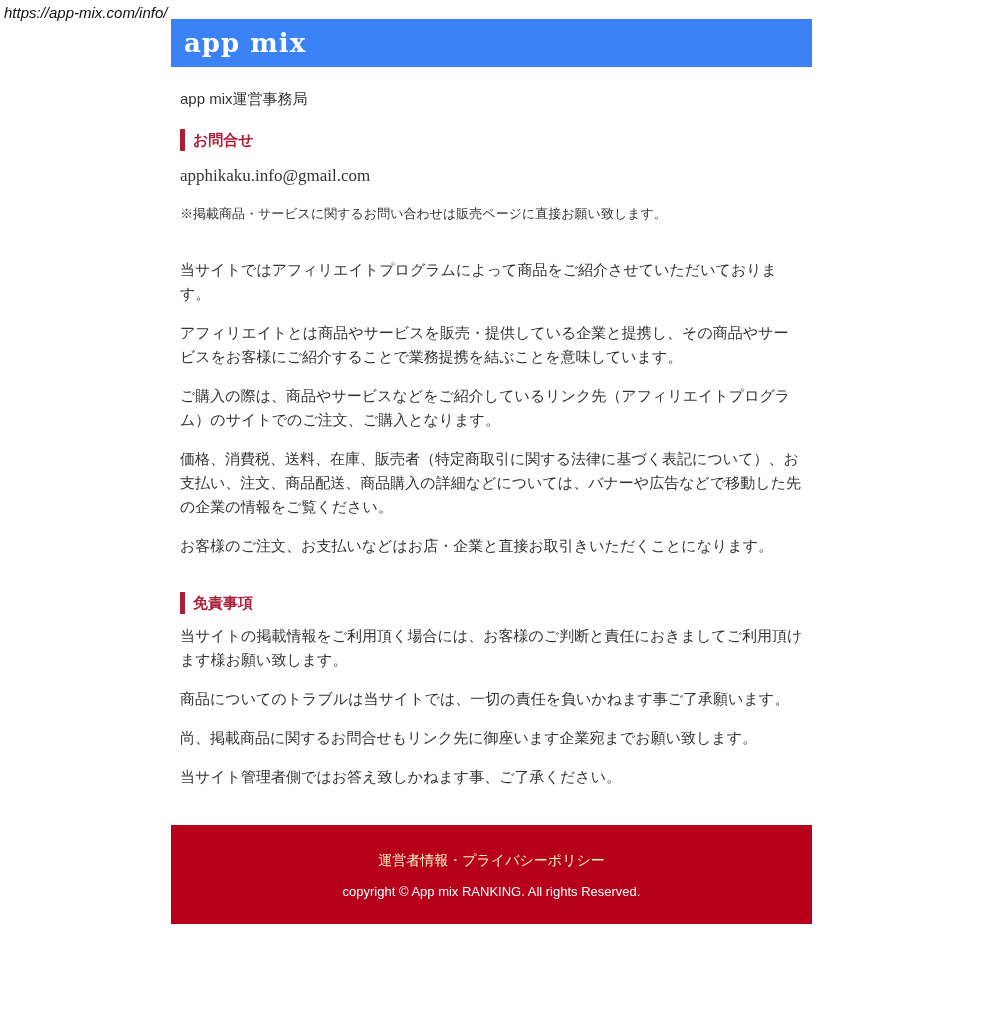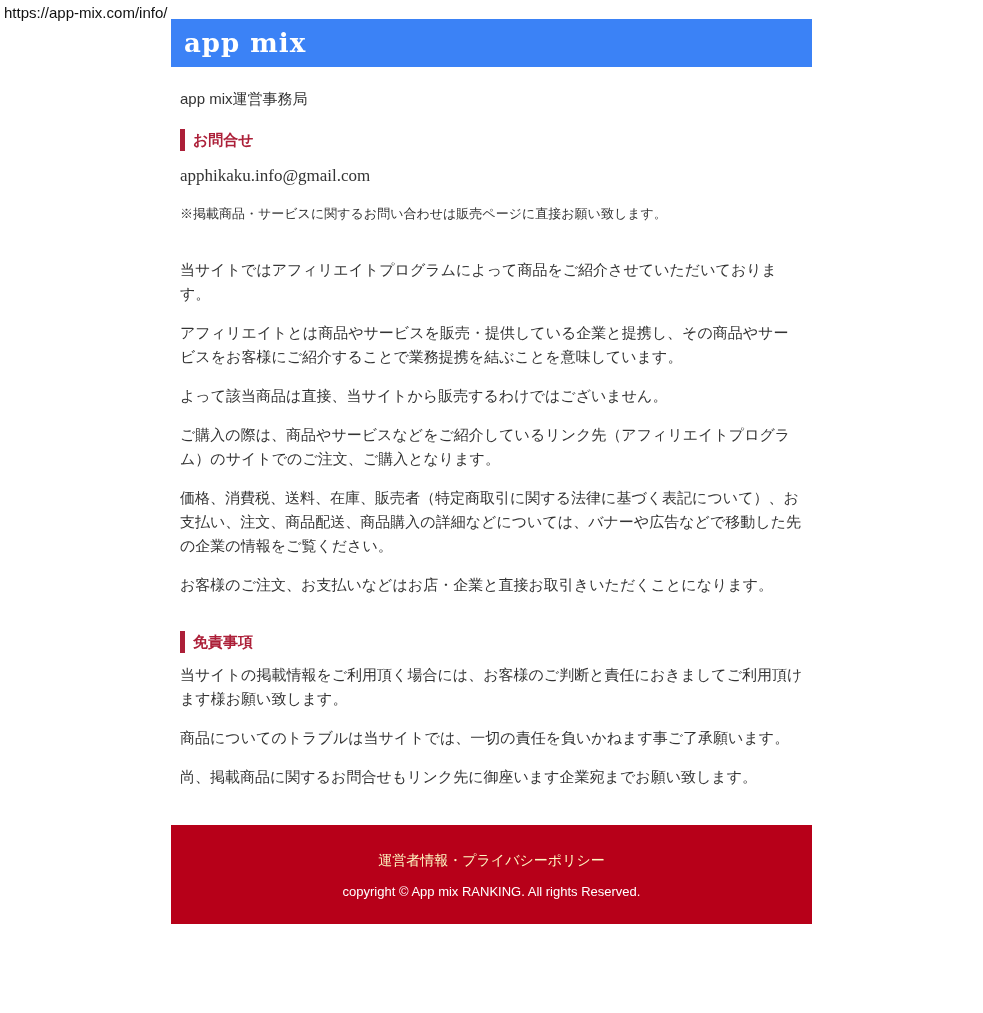--- a/index.html
+++ b/index.html
@@ -12,20 +12,21 @@
     font-family: "Liberation Sans", "DejaVu Sans", sans-serif;
     color: #333333;
     overflow: hidden;
   }
   .url-note {
     padding: 3px 0 0 4px;
     font-size: 15px;
     color: #111111;
     height: 19px;
     line-height: 19px;
+    font-style: italic;
   }
   .page {
     margin-left: 171px;
     width: 641px;
   }
   .site-header {
     background: #3b82f6;
     height: 48px;
     display: flex;
     align-items: center;
@@ -126,34 +127,34 @@
         <span class="accent-bar"></span>
         <span class="heading-text">お問合せ</span>
       </div>
       <div class="email-line">apphikaku.info@gmail.com</div>
       <div class="note-line">※掲載商品・サービスに関するお問い合わせは販売ページに直接お願い致します。</div>
     </div>
 
     <div class="section">
       <p class="body-text">当サイトではアフィリエイトプログラムによって商品をご紹介させていただいております。</p>
       <p class="body-text">アフィリエイトとは商品やサービスを販売・提供している企業と提携し、その商品やサービスをお客様にご紹介することで業務提携を結ぶことを意味しています。</p>
-      <p class="body-text">よって該当商品は直接、当サイトから販売するわけではございません。</p>
       <p class="body-text">ご購入の際は、商品やサービスなどをご紹介しているリンク先（アフィリエイトプログラム）のサイトでのご注文、ご購入となります。</p>
       <p class="body-text">価格、消費税、送料、在庫、販売者（特定商取引に関する法律に基づく表記について）、お支払い、注文、商品配送、商品購入の詳細などについては、バナーや広告などで移動した先の企業の情報をご覧ください。</p>
       <p class="body-text">お客様のご注文、お支払いなどはお店・企業と直接お取引きいただくことになります。</p>
     </div>
 
     <div class="section">
       <div class="section-heading">
         <span class="accent-bar"></span>
         <span class="heading-text">免責事項</span>
       </div>
       <p class="body-text">当サイトの掲載情報をご利用頂く場合には、お客様のご判断と責任におきましてご利用頂けます様お願い致します。</p>
       <p class="body-text">商品についてのトラブルは当サイトでは、一切の責任を負いかねます事ご了承願います。</p>
       <p class="body-text">尚、掲載商品に関するお問合せもリンク先に御座います企業宛までお願い致します。</p>
+      <p class="body-text">当サイト管理者側ではお答え致しかねます事、ご了承ください。</p>
     </div>
 
   </div>
 
   <div class="site-footer">
     <a class="footer-link">運営者情報・プライバシーポリシー</a>
     <div class="footer-copy">copyright © App mix RANKING. All rights Reserved.</div>
   </div>
 
 </div>

